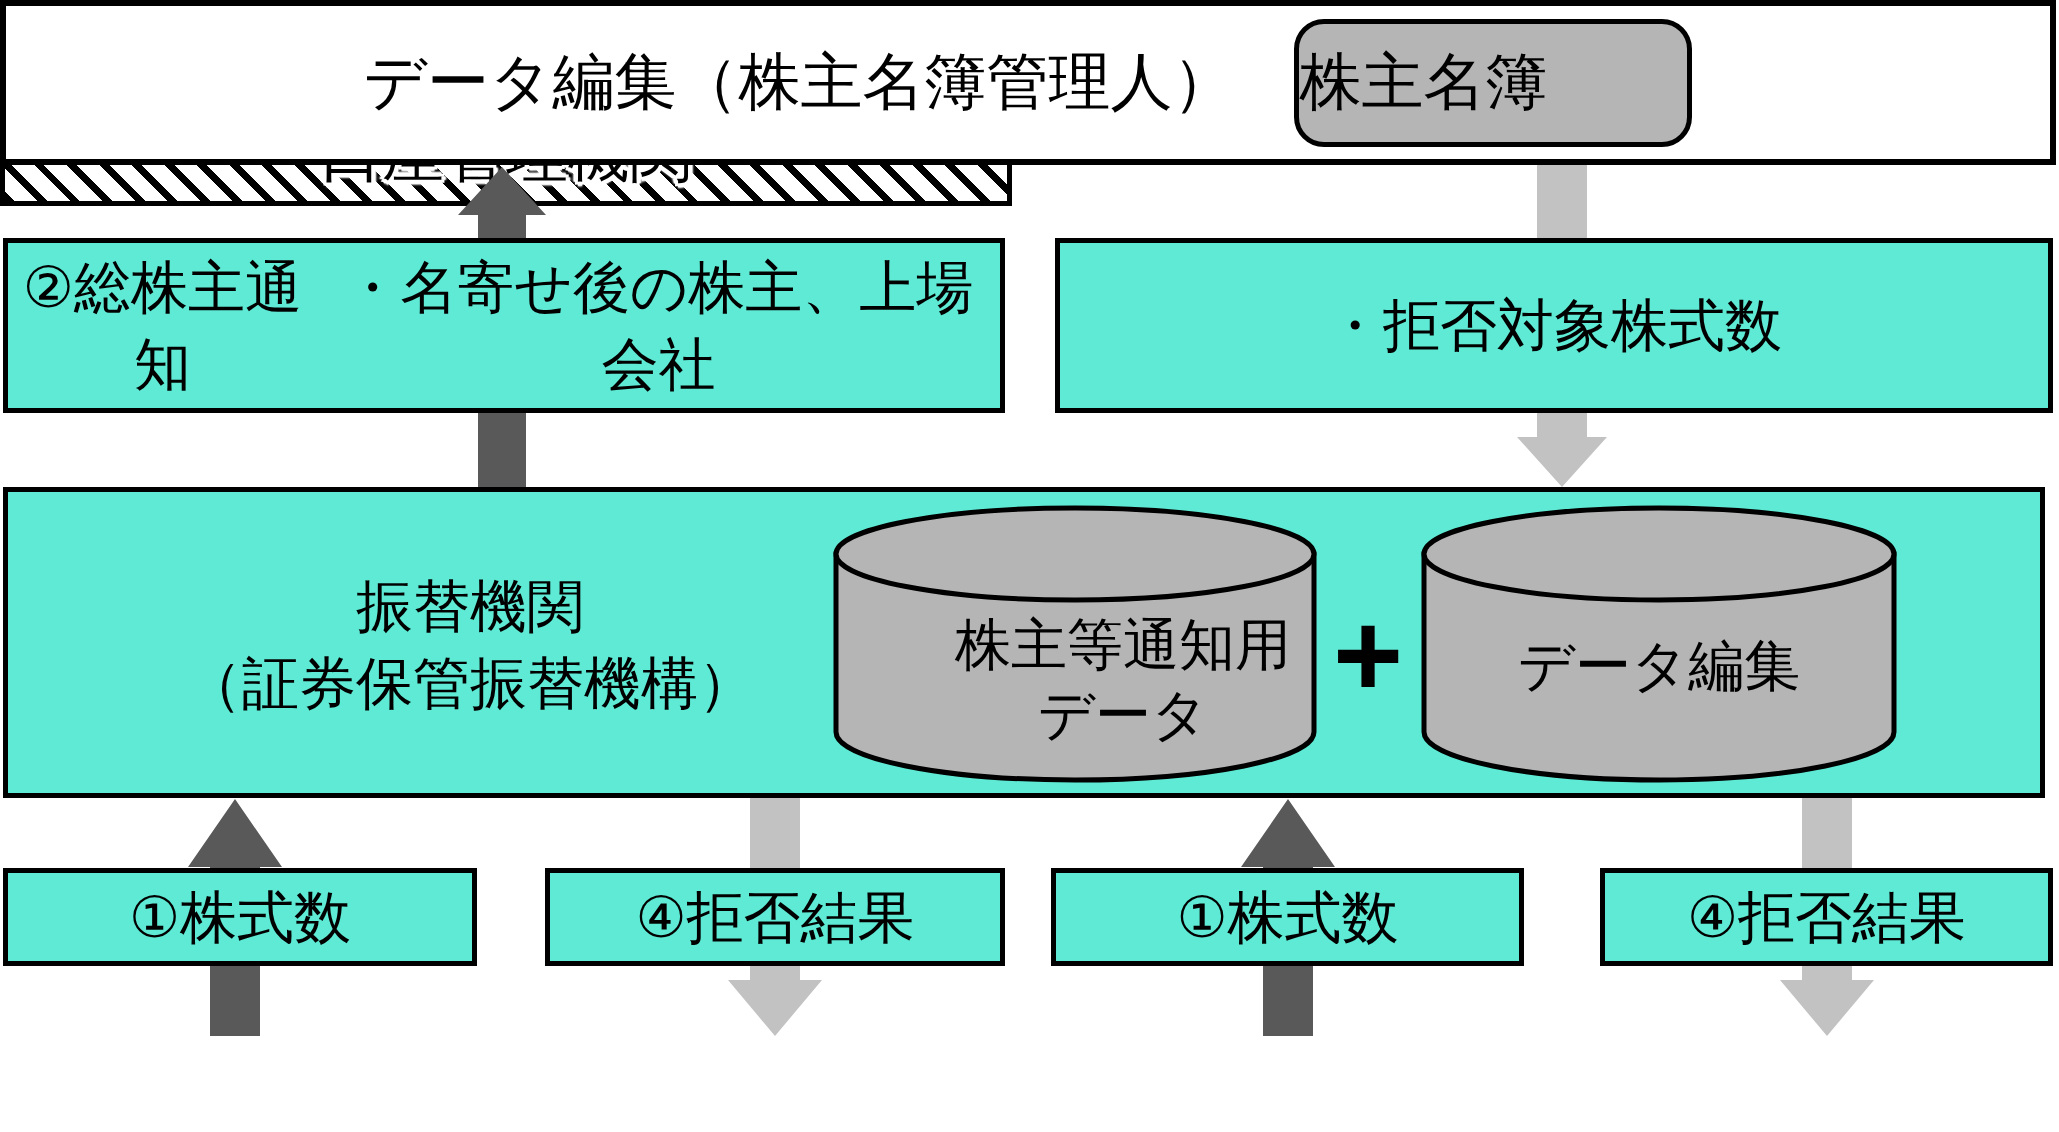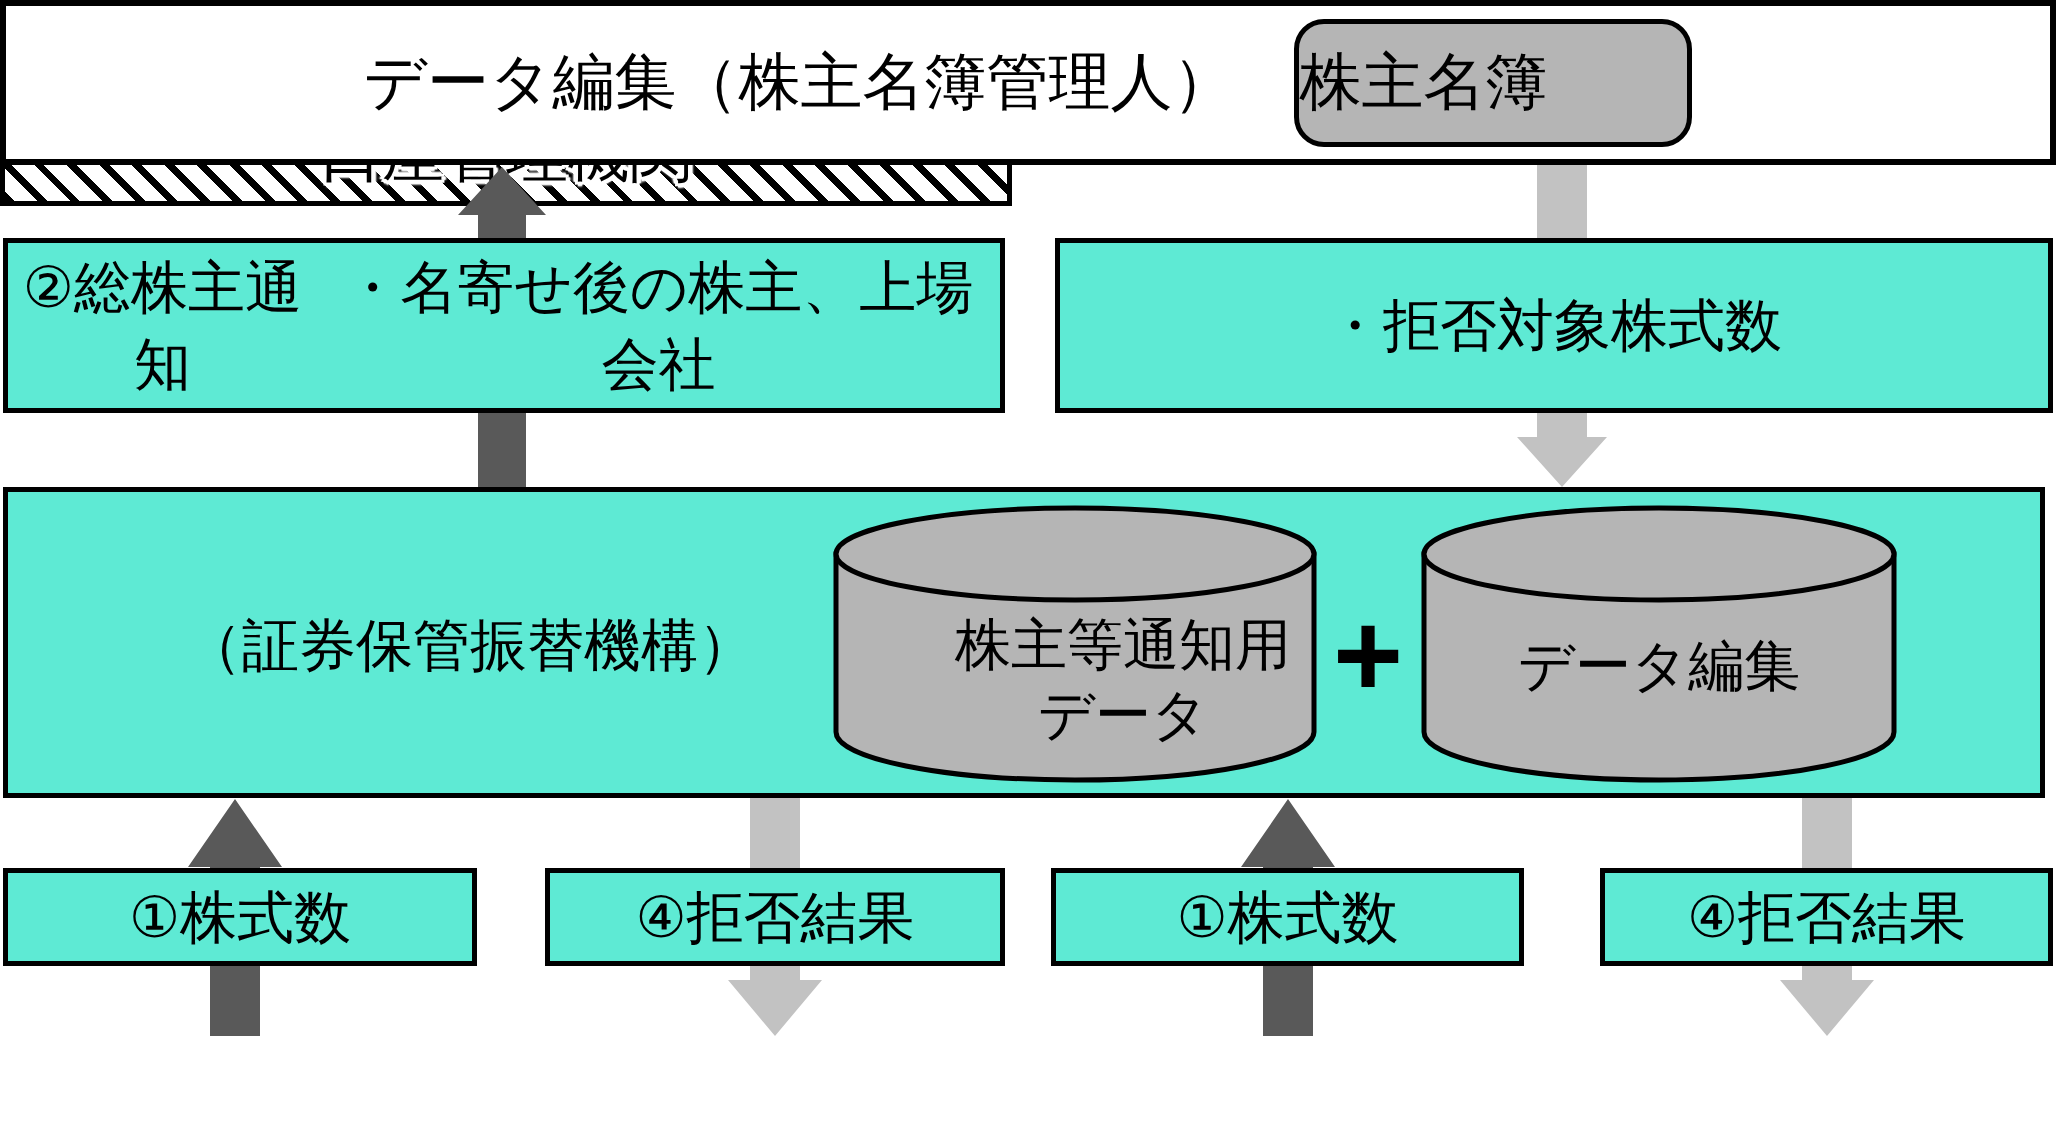--- a/index.html
+++ b/index.html
@@ -87,20 +87,21 @@
   </div>
 
   <div class="box t57" style="left:1055px;top:238px;width:998px;height:175px;">
     <div>・拒否対象株式数</div>
   </div>
 
   <div class="box" style="left:3px;top:487px;width:2042px;height:311px;">
   </div>
 
   <div class="cyl-label t57" style="left:30px;top:530px;width:880px;height:230px;z-index:3;">
+    <div>振替機関</div>
     <div>（証券保管振替機構）</div>
   </div>
 
   <svg class="abs" style="left:830px;top:502px;z-index:3;" width="490" height="285" viewBox="0 0 490 285">
     <path d="M 6,52 L 6,230 A 239,48 0 0 0 484,230 L 484,52 Z" fill="#b5b5b5" stroke="#000" stroke-width="5"></path>
     <ellipse cx="245" cy="52" rx="239" ry="46" fill="#b5b5b5" stroke="#000" stroke-width="5"></ellipse>
   </svg>
   <div class="cyl-label t56" style="left:898px;top:595px;width:450px;height:170px;">
     <div>株主等通知用</div>
     <div>データ</div>

